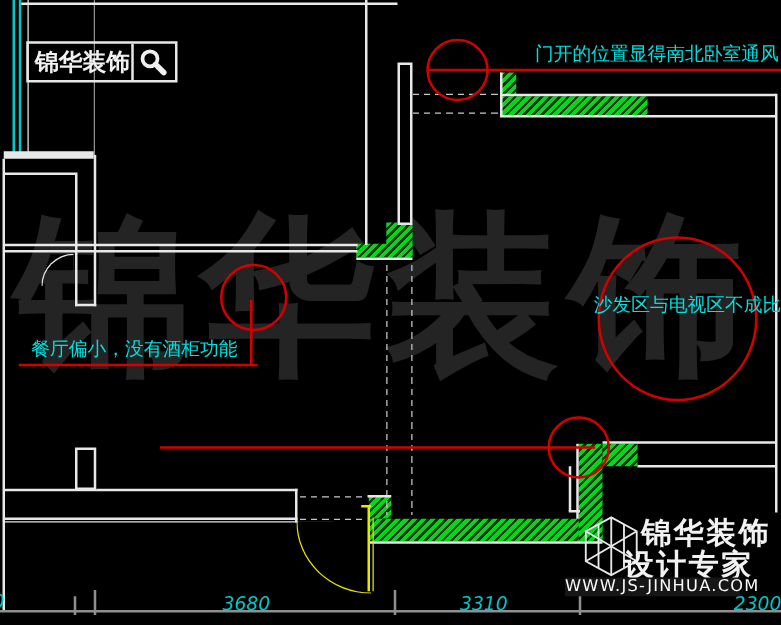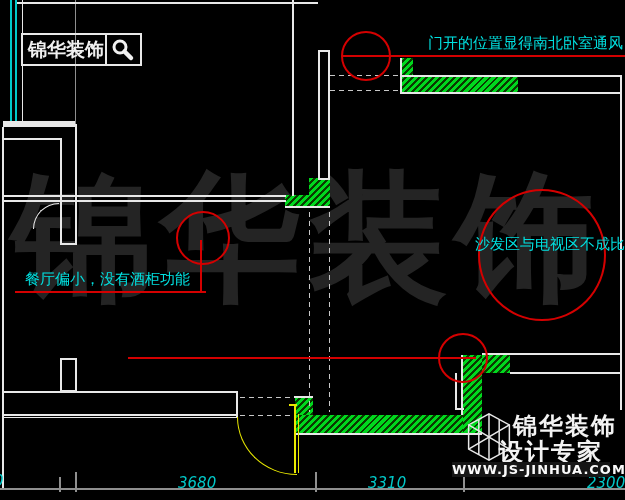--- a/index.html
+++ b/index.html
@@ -29,22 +29,22 @@
   .brand-name{color:#f0f0f0;font-size:19px;font-weight:bold;white-space:nowrap;
        font-family:"Liberation Serif",serif;padding-left:5px;letter-spacing:0px;}
   .brand-divider{position:absolute;left:82px;top:0;width:2px;height:29px;background:#e8e8e8;}
   .mag{position:absolute;left:88px;top:3px;width:24px;height:24px;}
   .outline-rect{position:absolute;border:2px solid #e8e8e8;background:#000;z-index:3;}
   .badge{position:absolute;z-index:8;}
   .badge-brand{position:absolute;left:513px;top:410px;color:#f2f2f2;font-size:24px;
        font-weight:bold;letter-spacing:2px;white-space:nowrap;z-index:8;}
   .badge-tagline{position:absolute;left:499px;top:436px;color:#f2f2f2;font-size:24px;
        font-weight:bold;letter-spacing:2px;white-space:nowrap;z-index:8;}
-  .badge-url{position:absolute;left:452px;top:462px;width:158px;height:15px;background:#161616;
-       color:#fafafa;font-size:13px;font-weight:bold;letter-spacing:1px;text-align:left;
+  .badge-url{position:absolute;left:452px;top:462px;width:140px;height:15px;background:#161616;
+       color:#fafafa;font-size:13px;font-weight:normal;letter-spacing:1px;text-align:left;
        line-height:15px;z-index:8;white-space:nowrap;}
   .door-arc-small{position:absolute;left:33px;top:203px;width:25px;height:25px;
        border-top:1.5px solid #e8e8e8;border-left:1.5px solid #e8e8e8;
        border-top-left-radius:100% 100%;z-index:3;}
   .door-arc-yellow{position:absolute;left:237px;top:417px;width:59px;height:57px;
        border-left:1.5px solid #e8e800;border-bottom:1.5px solid #e8e800;
        border-bottom-left-radius:100% 100%;z-index:4;}
   .corridor-rect{position:absolute;left:318px;top:50px;width:8px;height:126px;
        border:2px solid #e8e8e8;background:#000;z-index:3;}
 </style>

